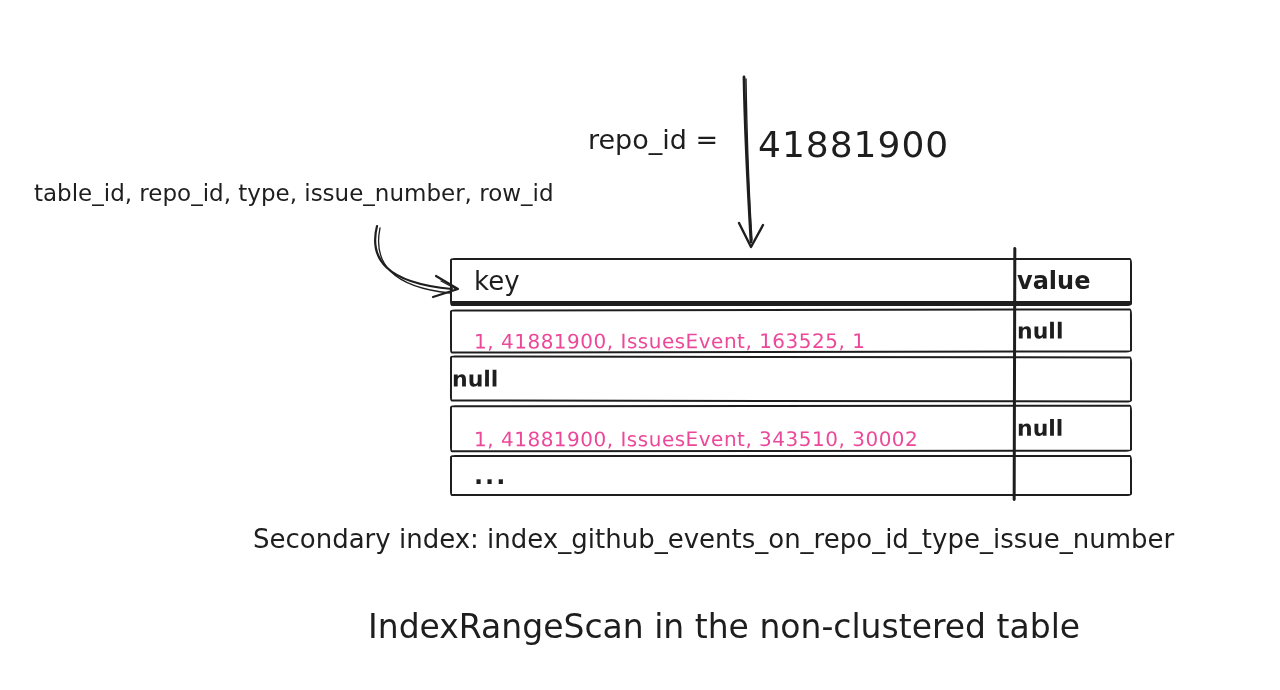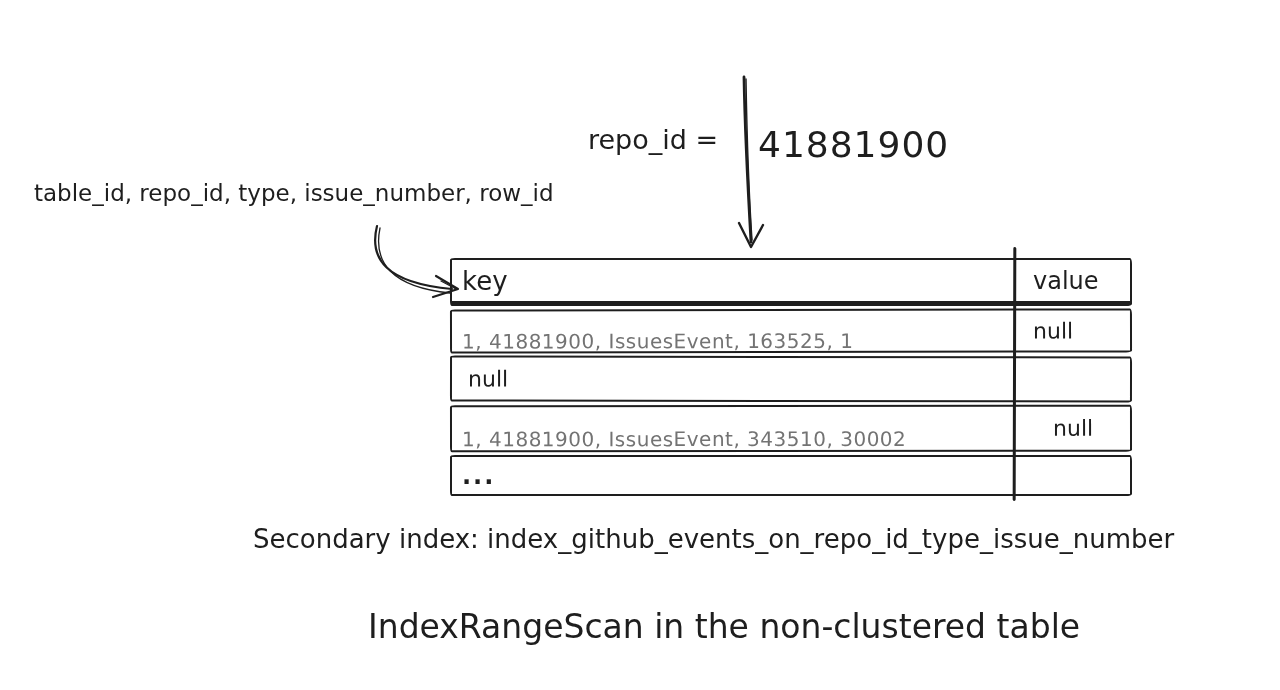--- a/index.html
+++ b/index.html
@@ -53,36 +53,37 @@
     border: 2.4px solid #1e1e1e;
     border-radius: 5px 2px 6px 2px / 2px 6px 2px 5px;
     background: transparent;
     margin-bottom: 3px;
   }
   .thead { height: 48px; border-bottom-width: 5px; }
   .thead .cell-key { font-size: 26px; }
   .thead .cell-val { font-size: 24px; }
   .r1 { height: 44px; transform: rotate(-0.1deg); }
   .r2 { height: 46px; transform: rotate(0.08deg); }
-  .r3 { height: 47px; transform: rotate(-0.06deg); gap: 20px; }
+  .r3 { height: 47px; transform: rotate(-0.06deg); }
   .r4 { height: 41px; margin-bottom: 0; }
   .cell-key {
     flex: 0 0 565px;
-    padding-left: 10px;
+    padding-left: 22px;
     font-size: 20px;
     overflow: hidden;
     white-space: nowrap;
   }
   .cell-val {
     flex: 1;
-    padding-left: 16px;
+    padding-left: 0;
     font-size: 22px;
     white-space: nowrap;
+    font-weight: bold;
   }
-  .blue { color: #737373; letter-spacing: 0.5px; margin-top: 20px; }
+  .blue { color: #ec4899; letter-spacing: 0.5px; margin-top: 20px; }
   .dots { font-size: 24px; font-weight: bold; letter-spacing: 2px; }
 
   .caption { left: 253px; top: 524px; font-size: 26px; }
   .title   { left: 368px; top: 607px; font-size: 33px; }
 </style>
 </head>
 <body>
 
 <div class="canvas">
 

